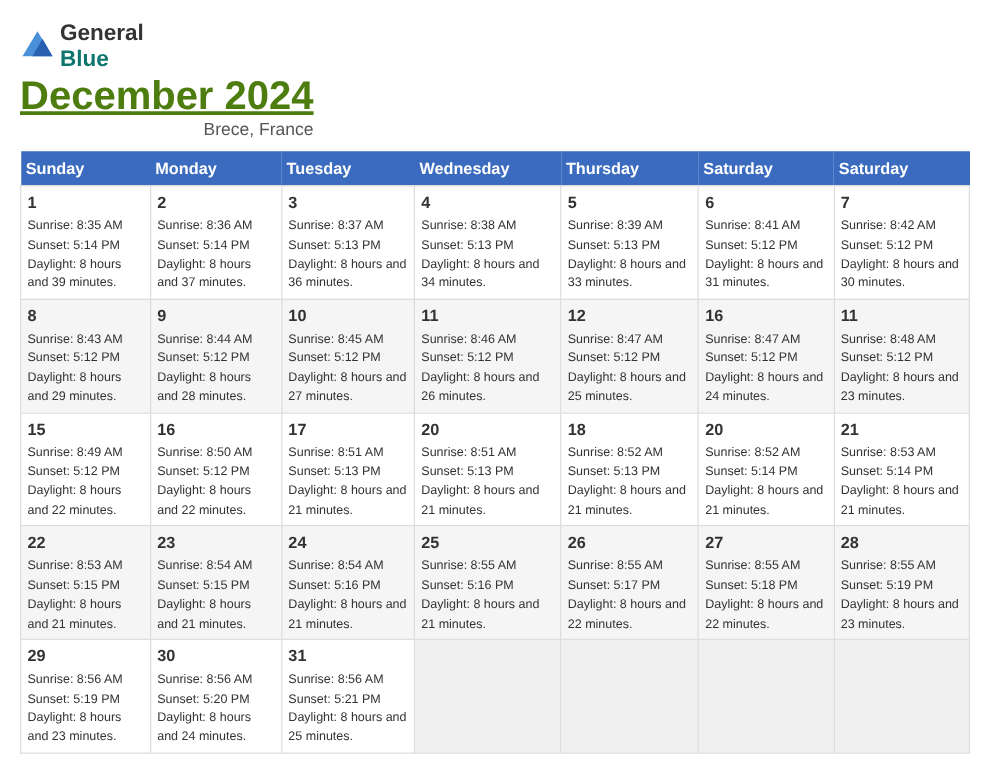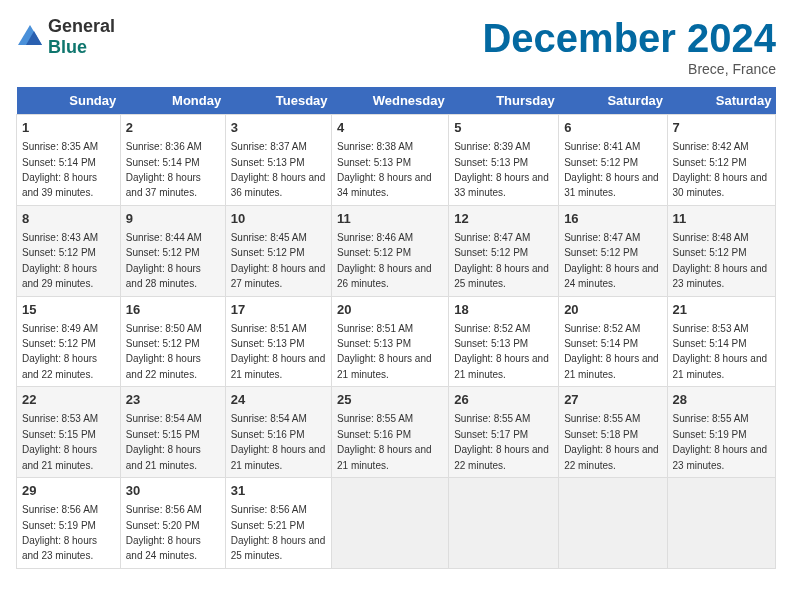--- a/index.html
+++ b/index.html
@@ -8,52 +8,54 @@
       background: #fff;
       width: 792px;
       min-height: 612px;
       padding: 16px;
     }
     .header {
       display: flex;
       justify-content: space-between;
       align-items: flex-start;
       margin-bottom: 10px;
+      flex-direction: column;
     }
     .logo {
       display: flex;
       align-items: center;
       gap: 4px;
     }
     .logo-icon {
       width: 28px;
       height: 28px;
     }
     .title-area {
       text-align: right;
     }
     .main-title {
-      font-size: 40px;
+      font-size: 32px;
       font-weight: bold;
-      color: #0369a1;
+      color: #4d7c0f;
+      text-decoration: underline;
     }
     .subtitle {
       font-size: 14px;
       color: #555;
     }
     table {
       width: 100%;
       border-collapse: collapse;
       font-size: 11px;
     }
     th {
       background-color: #3a6bbf;
       color: white;
       padding: 6px 4px;
-      text-align: right;
+      text-align: left;
       font-size: 13px;
       font-weight: bold;
     }
     td {
       border: 1px solid #ddd;
       padding: 4px 5px;
       vertical-align: top;
       background: #fff;
       color: #333;
       line-height: 1.4;

